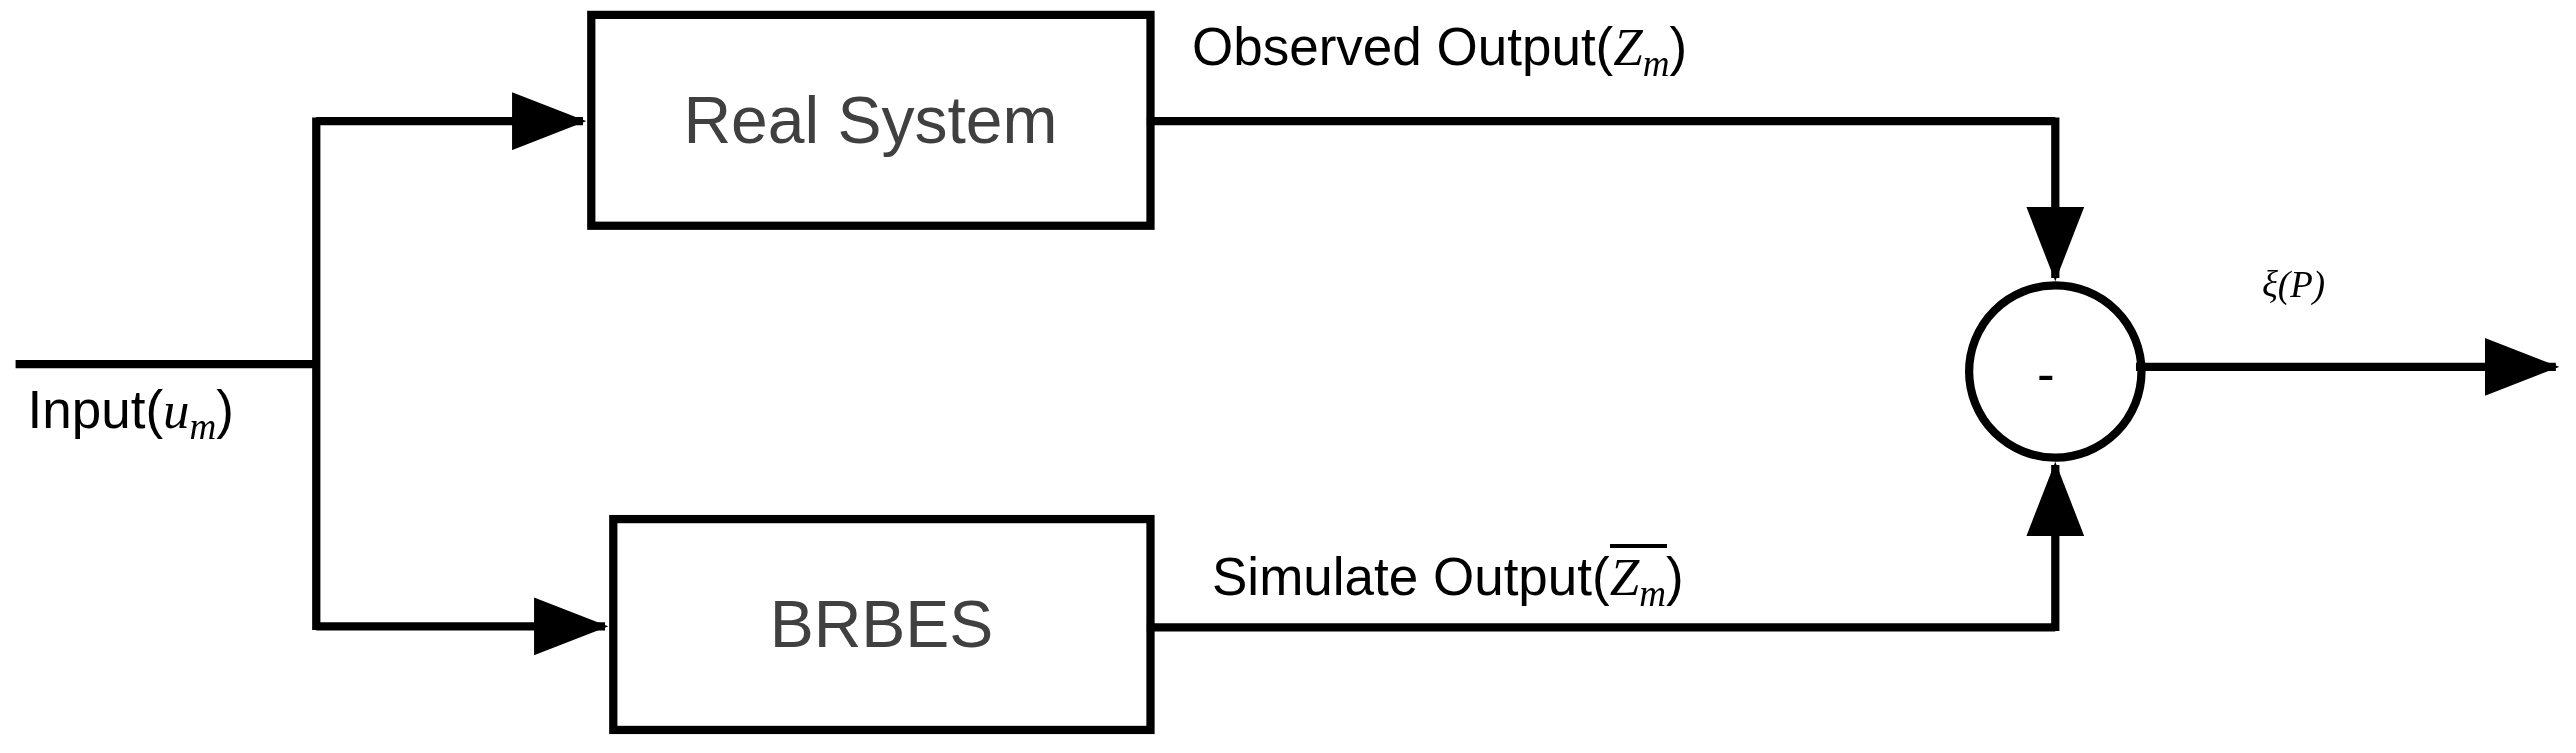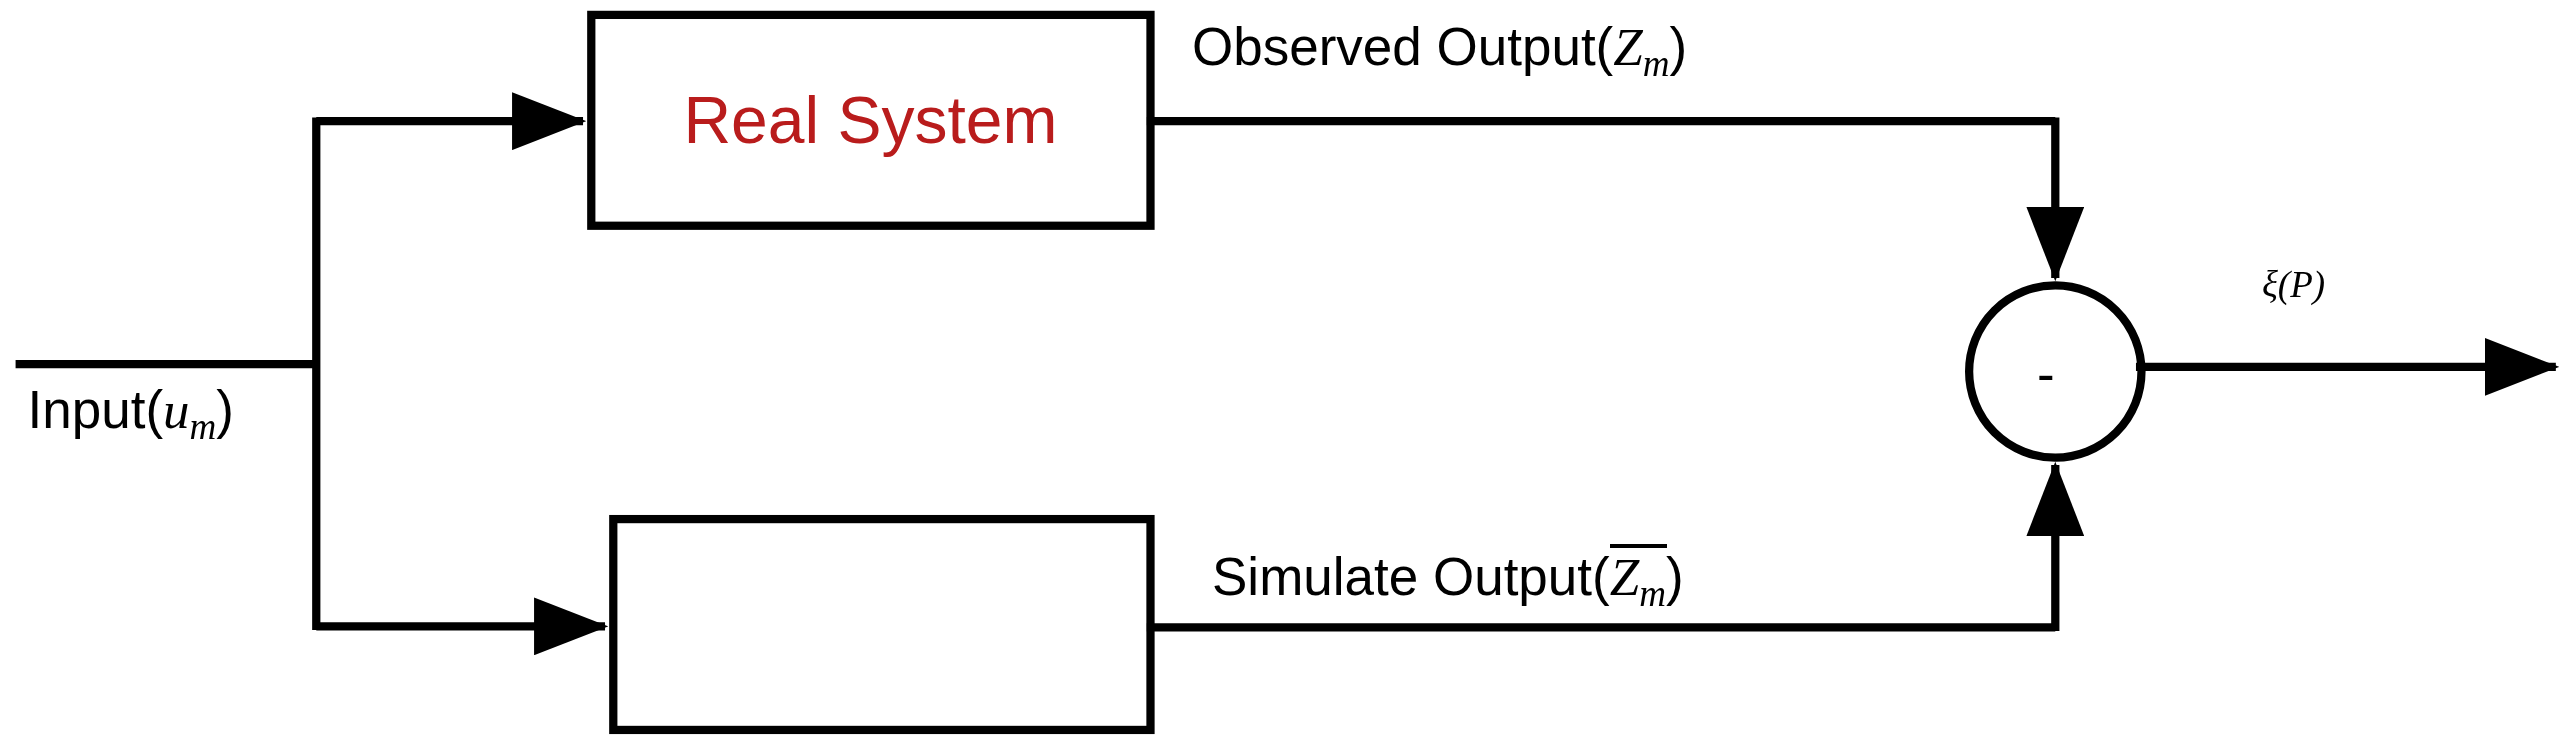--- a/index.html
+++ b/index.html
@@ -24,21 +24,21 @@
   }
   .lbl {
     position: absolute;
     color: #000000;
     font-family: "Liberation Sans", sans-serif;
     white-space: nowrap;
     line-height: 1;
   }
   .block-text {
     position: absolute;
-    color: #b91c1c;
+    color: #404040;
     font-family: "Liberation Sans", sans-serif;
     white-space: nowrap;
     line-height: 1;
     text-align: center;
   }
   .mathvar {
     font-family: "Liberation Serif", serif;
     font-style: italic;
   }
   .sub {
@@ -99,20 +99,21 @@
 
     <line x1="2242" y1="688" x2="2242" y2="507" stroke="#000000" stroke-width="9" marker-end="url(#arrowhead)"></line>
 
     <circle cx="2242" cy="405" r="94" fill="#ffffff" stroke="#000000" stroke-width="9"></circle>
 
     <line x1="2330" y1="400" x2="2788" y2="400" stroke="#000000" stroke-width="9" marker-end="url(#arrowhead)"></line>
   </svg>
 
   <div class="block-text" style="left:591px; top:87px; width:559px; font-size:66px;">Real System</div>
 
+  <div class="block-text" style="left:613px; top:591px; width:537px; font-size:66px;">BRBES</div>
 
   <div class="lbl" style="left:27.5px; top:383px; font-size:53px;">
     <span>Input</span><span>(</span><span class="mathvar">u</span><span class="sub">m</span><span>)</span>
   </div>
 
   <div class="lbl" style="left:1192px; top:20px; font-size:53px;">
     <span>Observed Output</span><span>(</span><span class="mathvar">Z</span><span class="sub">m</span><span>)</span>
   </div>
 
   <div class="lbl" style="left:1212px; top:550px; font-size:53px;">

